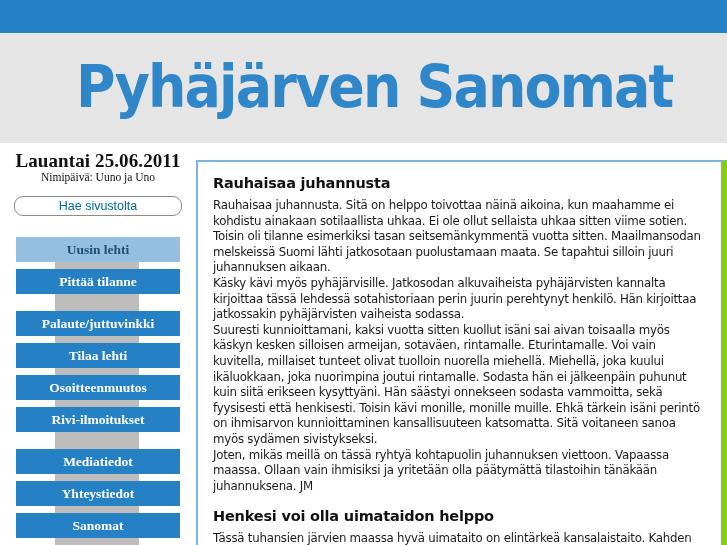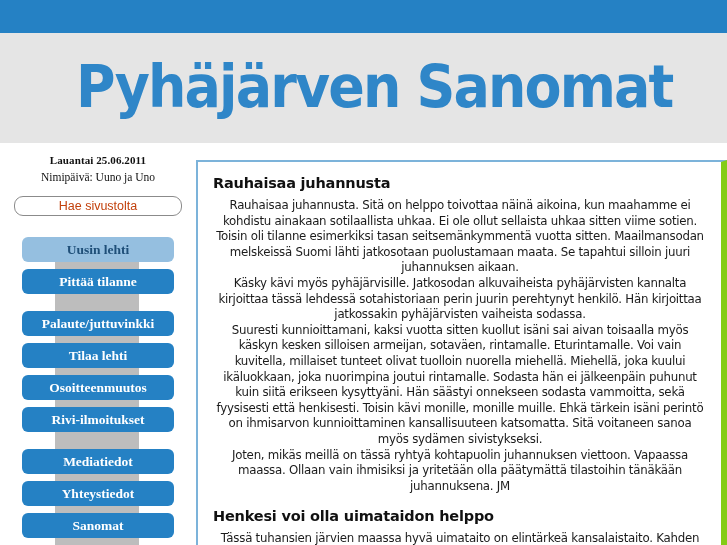--- a/index.html
+++ b/index.html
@@ -55,21 +55,21 @@
     left: 0; top: 143px;
     width: 196px;
     height: 402px;
   }
   .datebox {
     text-align: center;
     padding-top: 9px;
     font-family: "Liberation Serif", serif;
   }
   .date-line {
-    font-size: 11px;
+    font-size: 19px;
     font-weight: bold;
     color: #111;
     line-height: 17px;
     letter-spacing: 0.1px;
   }
   .nameday-line {
     font-size: 11.5px;
     font-weight: normal;
     color: #111;
     line-height: 15px;
@@ -83,21 +83,21 @@
     display: block;
     box-sizing: border-box;
     width: 168px;
     height: 20px;
     border: 1px solid #8b8b8b;
     border-radius: 9px;
     background: #ffffff;
     text-align: center;
     font-family: "Liberation Sans", sans-serif;
     font-size: 12.5px;
-    color: #c2410c;
+    color: #0369a1;
     padding: 0 23px;
     outline: none;
   }
   .nav {
     position: relative;
     margin-top: 21px;
     height: 320px;
   }
   .nav-spine {
     position: absolute;
@@ -111,33 +111,32 @@
   .nav-list {
     position: relative;
     list-style: none;
     margin: 0;
     padding: 0;
   }
   .nav-item {
     position: relative;
     display: block;
     box-sizing: border-box;
-    width: 152px;
+    width: 164px;
     margin: 0 auto 7px auto;
     height: 25px;
     line-height: 25px;
     text-align: center;
     font-family: "Liberation Serif", serif;
     font-weight: bold;
     font-size: 13.5px;
     color: #ffffff;
     background: #2581c4;
     cursor: pointer;
     user-select: none;
-    border-radius: 6px;
   }
   .nav-item.active {
     background: #95bfe0;
     color: #1f4f78;
   }
   .nav-item.gap {
     margin-bottom: 17px;
   }
   
   .content {
@@ -167,21 +166,20 @@
   .article-title.second {
     margin-top: 14px;
   }
   .article-body {
     margin: 0;
     font-family: "DejaVu Sans", sans-serif;
     font-size: 11.8px;
     line-height: 15.6px;
     color: #1b1b1b;
     letter-spacing: -0.25px;
-    text-align: center;
   }
   .article-body p {
     margin: 0;
   }
 </style>
 </head>
 <body>
 
 <div class="page">
 

